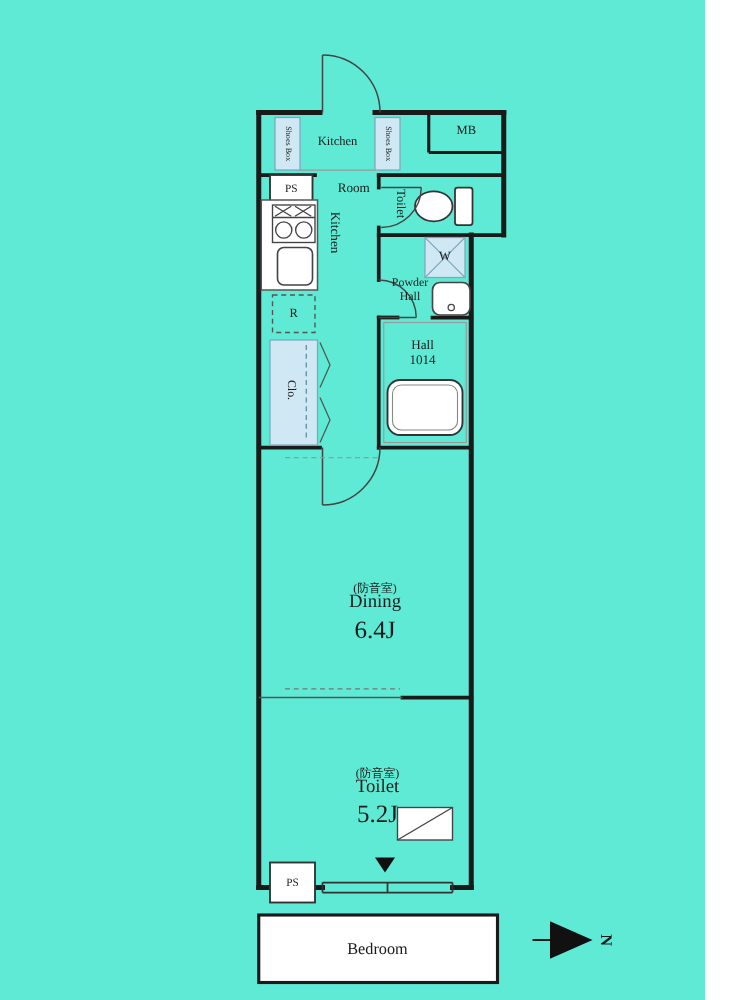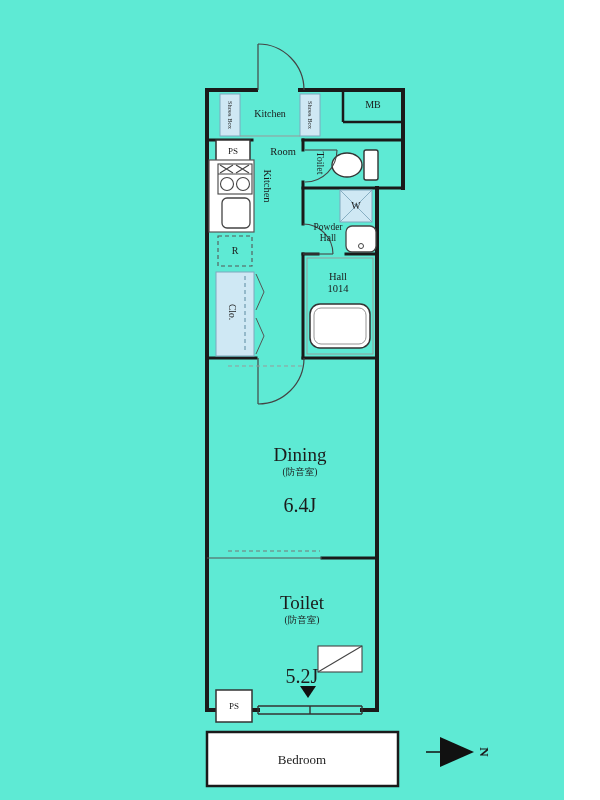--- a/index.html
+++ b/index.html
@@ -13,21 +13,21 @@
     white-space:nowrap;line-height:1.15;text-align:center;
     font-family:"Liberation Serif", serif;color:#1b1b1b;
   }
   .vert{writing-mode:vertical-rl;}
   .fs6{font-size:6.5px;letter-spacing:0;}
   .fs9{font-size:9px;}
   .fs95{font-size:9.5px;}
   .fs10{font-size:10px;}
   .fs105{font-size:10.5px;}
   .fs13{font-size:13px;}
-  .fs15{font-size:19px;}
+  .fs15{font-size:15px;margin-top:27px;}
   .fs16{font-size:20px;}
   .note{font-size:9.5px;}
   .rot90{transform:translate(-50%,-50%) rotate(90deg);}
 </style>
 </head>
 <body>
 
 <div id="stage">
 
   <svg id="plan-svg" width="600" height="800" viewBox="0 0 600 800">
@@ -182,20 +182,20 @@
   </div>
 
   <div class="lbl vert fs95" style="left:232px;top:312px;">Clo.</div>
 
   <div class="lbl fs15" style="left:300px;top:455px;">Dining</div>
   <div class="lbl note" style="left:300px;top:472px;">(防音室)</div>
   <div class="lbl fs16" style="left:300px;top:505px;">6.4J</div>
 
   <div class="lbl fs15" style="left:302px;top:603px;">Toilet</div>
   <div class="lbl note" style="left:302px;top:620px;">(防音室)</div>
-  <div class="lbl fs16" style="left:302px;top:652px;margin-top:24px;">5.2J</div>
+  <div class="lbl fs16" style="left:302px;top:652px;">5.2J</div>
 
   <div class="lbl fs9" style="left:234px;top:706px;">PS</div>
   <div class="lbl fs13" style="left:302px;top:760px;">Bedroom</div>
 
   <div class="lbl rot90 fs13" style="left:484px;top:752px;font-weight:bold;">N</div>
 
 </div>
 
 </body></html>

